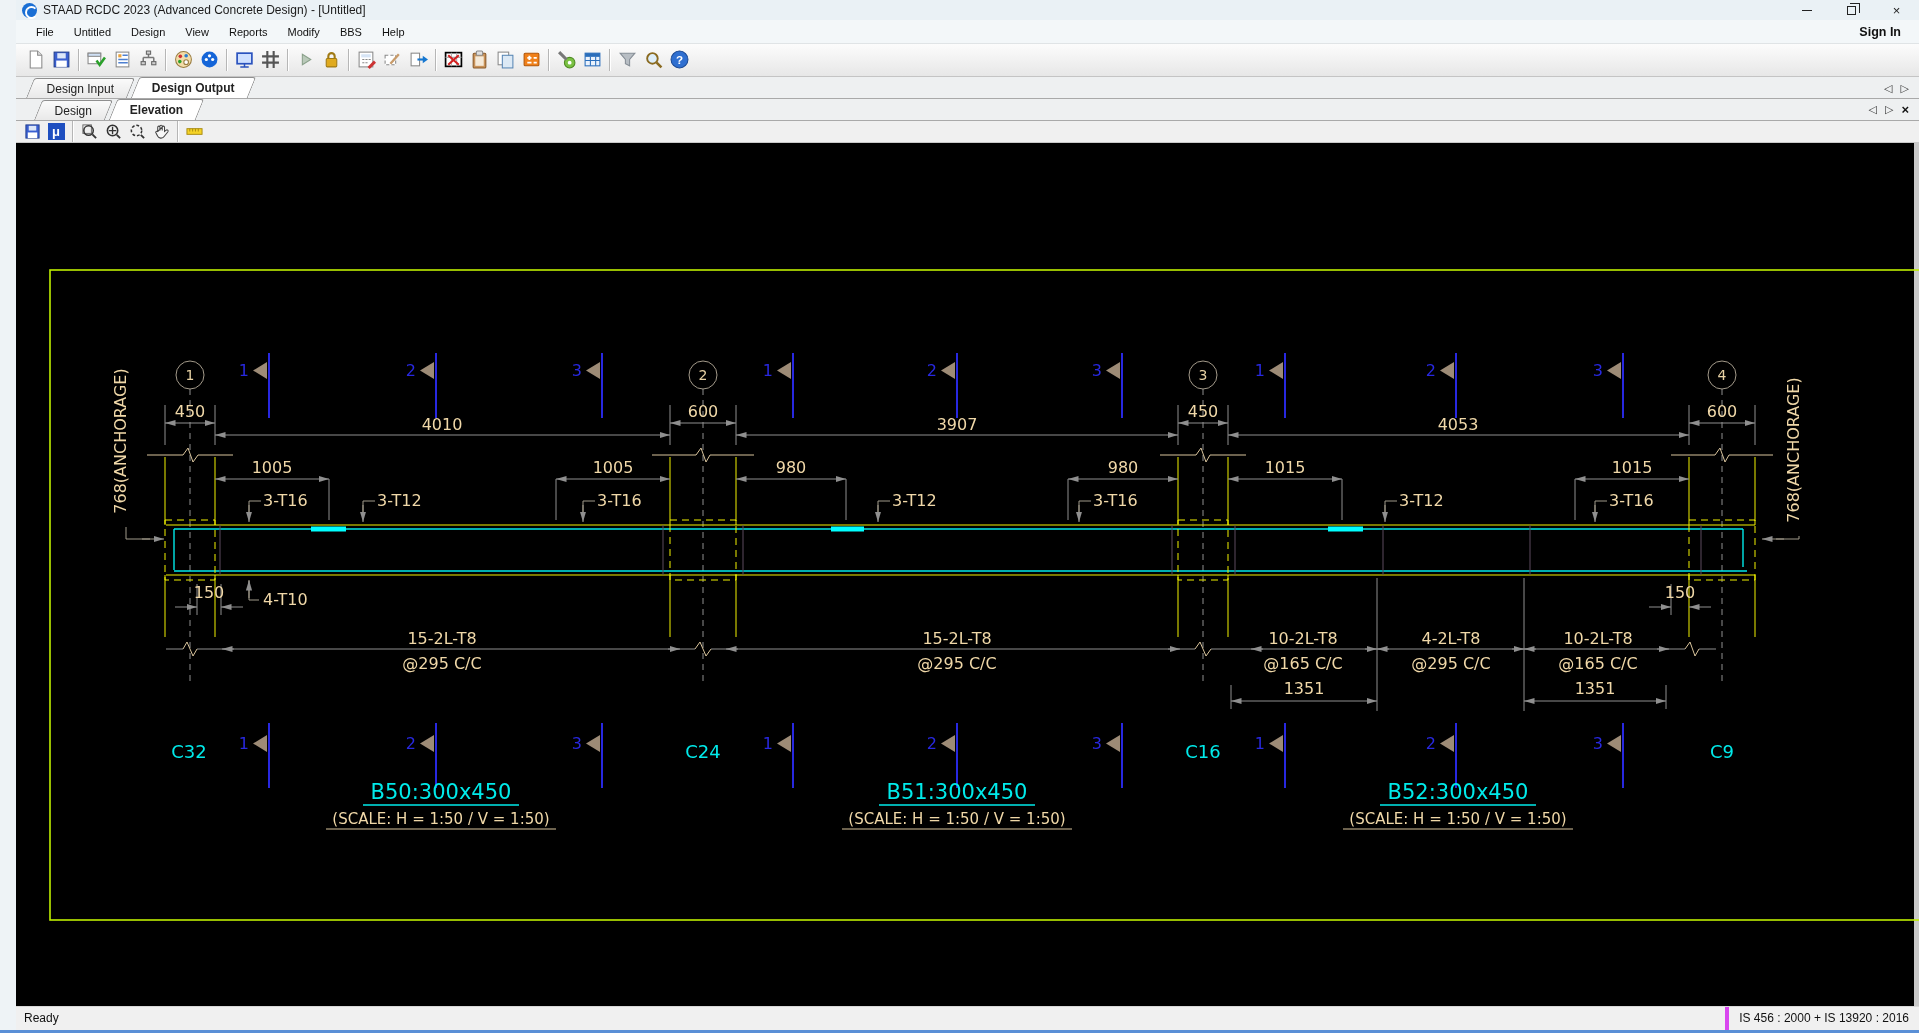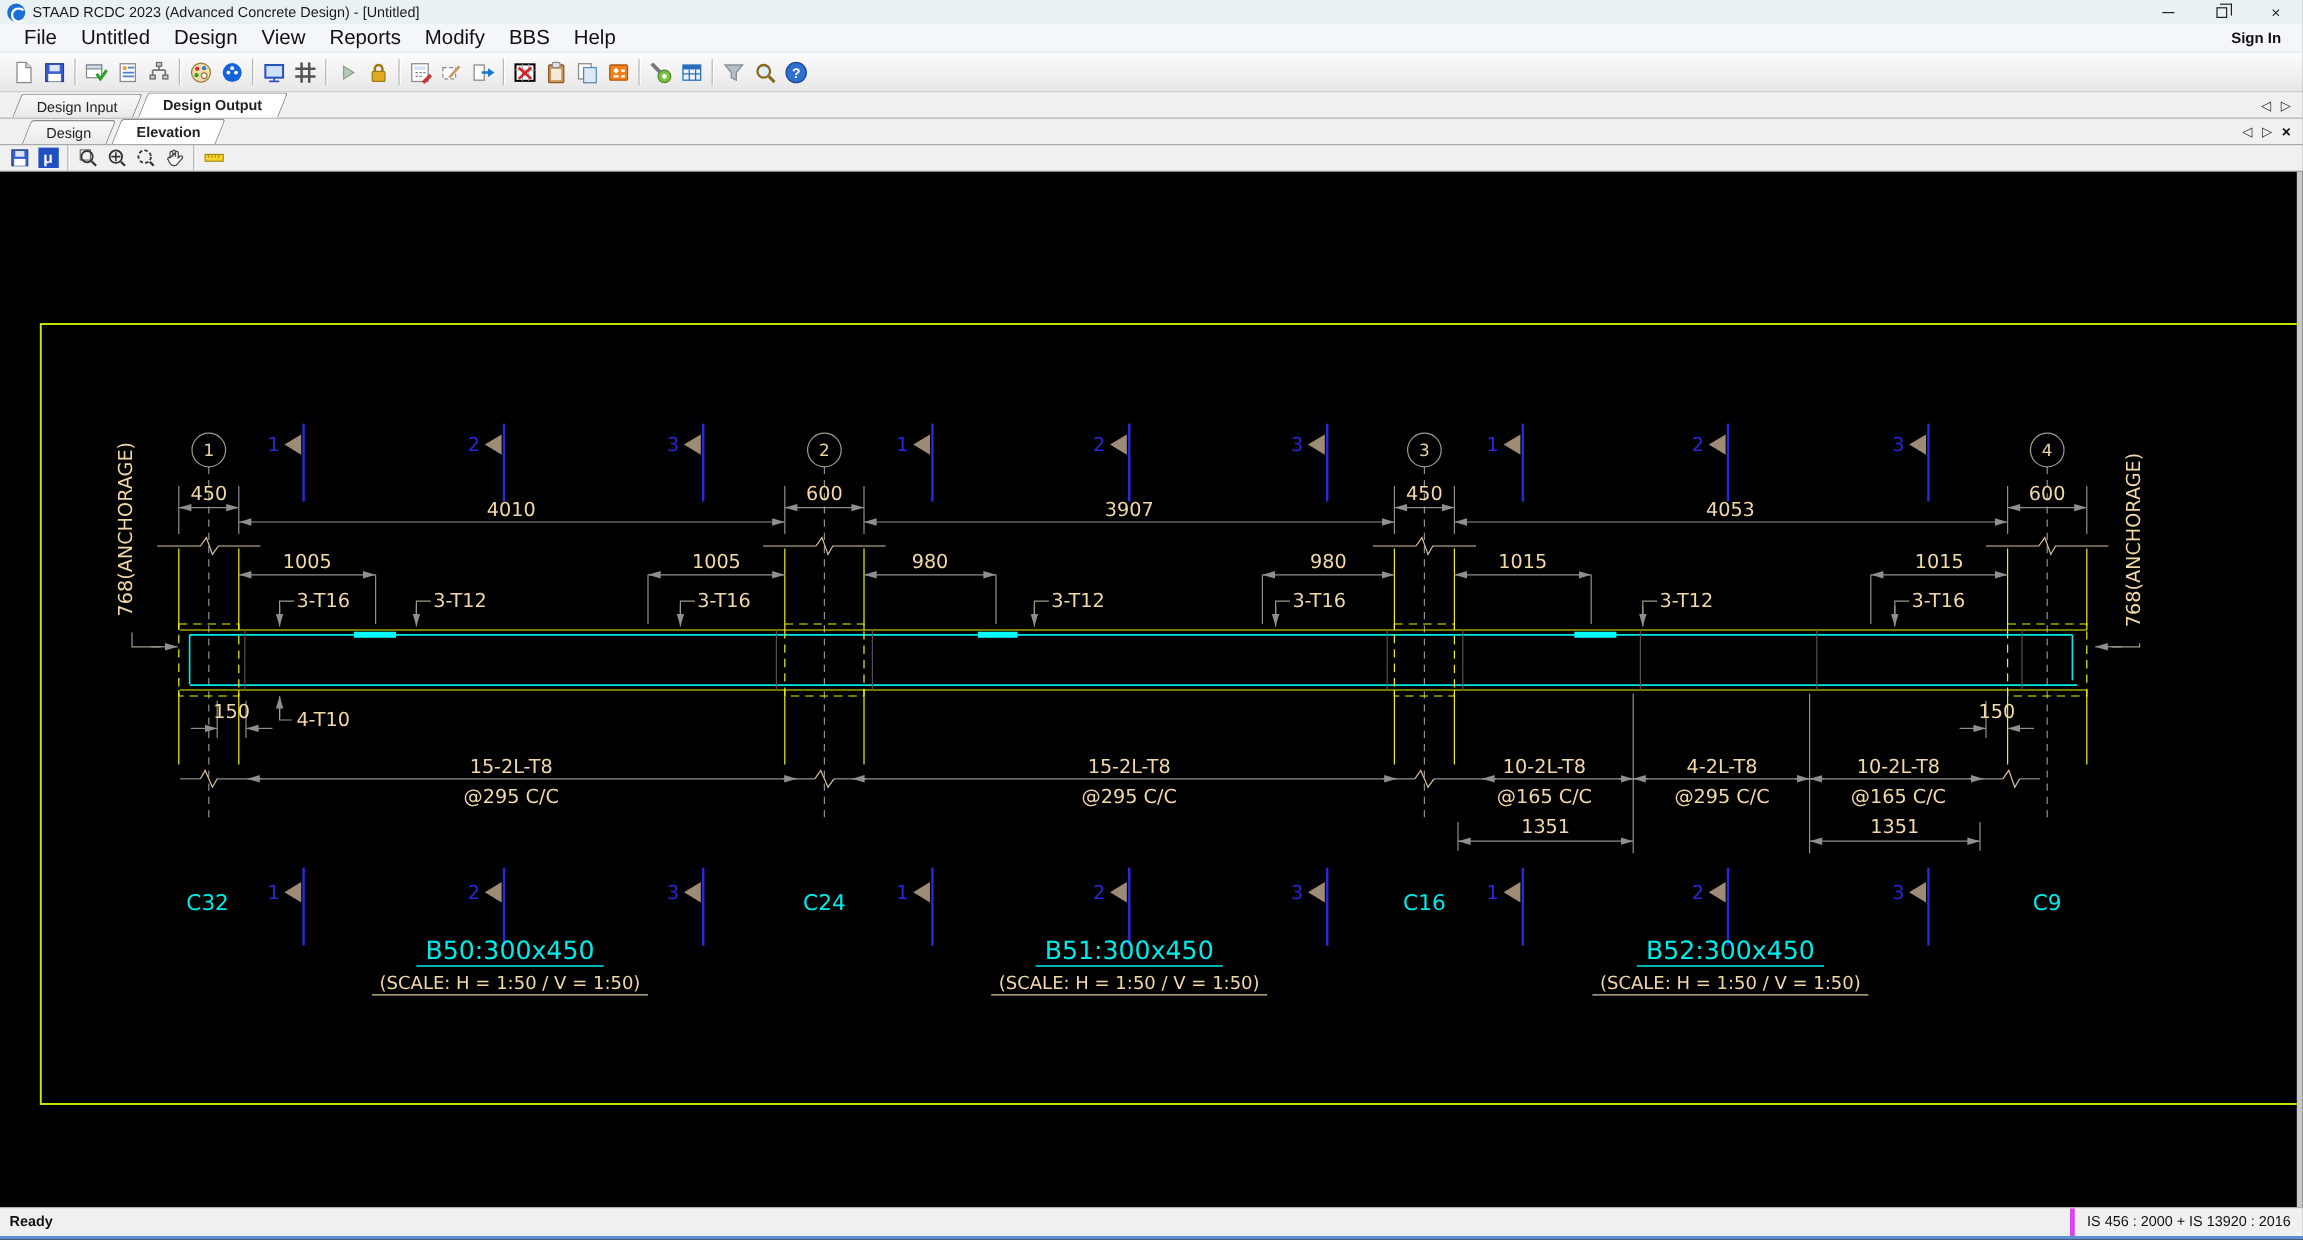--- a/index.html
+++ b/index.html
@@ -1,34 +1,34 @@
 <!DOCTYPE html>
 <html><head>
 <meta charset="utf-8">
 <style>
   * { margin:0; padding:0; box-sizing:border-box; }
   html,body { width:1919px; height:1033px; overflow:hidden; background:#000; }
   body { font-family:"Liberation Sans", sans-serif; font-size:12px; color:#111; }
 
-  .window { width:1919px; height:1033px; display:flex; flex-direction:column; background:#eef3f6; border-bottom:3px solid #5a8fd6; }
+  .window { width:1919px; height:1033px; display:flex; flex-direction:column; background:#eef3f6; border-bottom:3px solid #5a8fd6;padding-left:16px; }
 
   
   .titlebar { height:21px; background:#eaf1f5; display:flex; align-items:center; padding:0 0 0 6px; }
   .app-icon { width:15px; height:15px; border-radius:50%; background:#1a6fd4; position:relative; flex:0 0 auto; }
   .app-icon::after { content:""; position:absolute; left:3px; top:3px; width:9px; height:9px; border:2px solid #fff; border-color:#fff transparent #fff #fff; border-radius:50%; }
   .title-text { margin-left:6px; font-size:12px; color:#1a1a1a; }
   .win-controls { margin-left:auto; display:flex; height:100%; }
   .win-btn { width:45px; height:100%; display:flex; align-items:center; justify-content:center; color:#222; font-size:13px; }
   .minimize-bar { width:10px; height:1px; background:#222; display:inline-block; }
   .restore-box { width:9px; height:9px; border:1px solid #222; position:relative; background:#eaf1f5; }
   .restore-box::before { content:""; position:absolute; left:2px; top:-4px; width:9px; height:9px; border:1px solid #222; border-bottom:none; border-left:none; }
 
   
   .menubar { height:24px; background:#f3f7f9; display:flex; align-items:center; padding:0 10px; border-bottom:1px solid #e0e4e6; }
-  .menu-item { padding:3px 10px; color:#111; font-size:17px; }
+  .menu-item { padding:3px 10px; color:#111; font-size:11px; }
   .sign-in { margin-left:auto; padding:3px 8px; font-size:12.5px;font-weight:bold; }
 
   
   .toolbar { height:34px; background:linear-gradient(#fcfcfc,#e7e7e7); border-bottom:1px solid #c4c4c4; display:flex; align-items:center; padding:0 6px; }
   .tbi { width:26px; height:26px; display:flex; align-items:center; justify-content:center; border-radius:3px; }
   .tb-sep { width:1px; height:22px; background:#b6b6b6; margin:0 4px; box-shadow:1px 0 0 #fff; }
 
   
   .tabrow { height:22px; background:#eef0f1; display:flex; align-items:flex-end; padding:0 0 0 14px; border-bottom:1px solid #a9a9a9; position:relative; }
   .tab { height:20px; display:flex; align-items:center; padding:0 16px; border:1px solid #8f8f8f; border-bottom:none; background:linear-gradient(#fafafa,#e9e9e9); transform:skewX(-22deg); margin-right:4px; border-radius:3px 3px 0 0; }
@@ -48,21 +48,21 @@
   .canvas-wrap svg { display:block; }
   text.dim { font-family:"DejaVu Sans", sans-serif; fill:#f0d8a8; font-size:16px; }
   text.gridnum { font-family:"DejaVu Sans", sans-serif; fill:#e8d2a4; font-size:14px; }
   text.secnum { font-family:"DejaVu Sans", sans-serif; fill:#2828e0; font-size:16px; }
   text.clabel { font-family:"DejaVu Sans", sans-serif; fill:#00eaea; font-size:18px; }
   text.btitle { font-family:"DejaVu Sans", sans-serif; fill:#00eaea; font-size:21px; }
   text.bscale { font-family:"DejaVu Sans", sans-serif; fill:#f0d8a8; font-size:15px; }
 
   
   .statusbar { height:25px; background:#f0f0f0; border-top:1px solid #d8d8d8; display:flex; align-items:center; font-size:12px; color:#111; }
-  .status-left { padding-left:8px;font-weight:bold; }
+  .status-left { padding-left:8px; }
   .status-right { margin-left:auto; padding:0 10px; border-left:4px solid #d946ef; height:100%; display:flex; align-items:center; }
 </style>
 </head>
 <body>
 
 <div class="window">
 
   <div class="titlebar">
     <div class="app-icon"></div>
     <div class="title-text">STAAD RCDC 2023 (Advanced Concrete Design) - [Untitled]</div>

